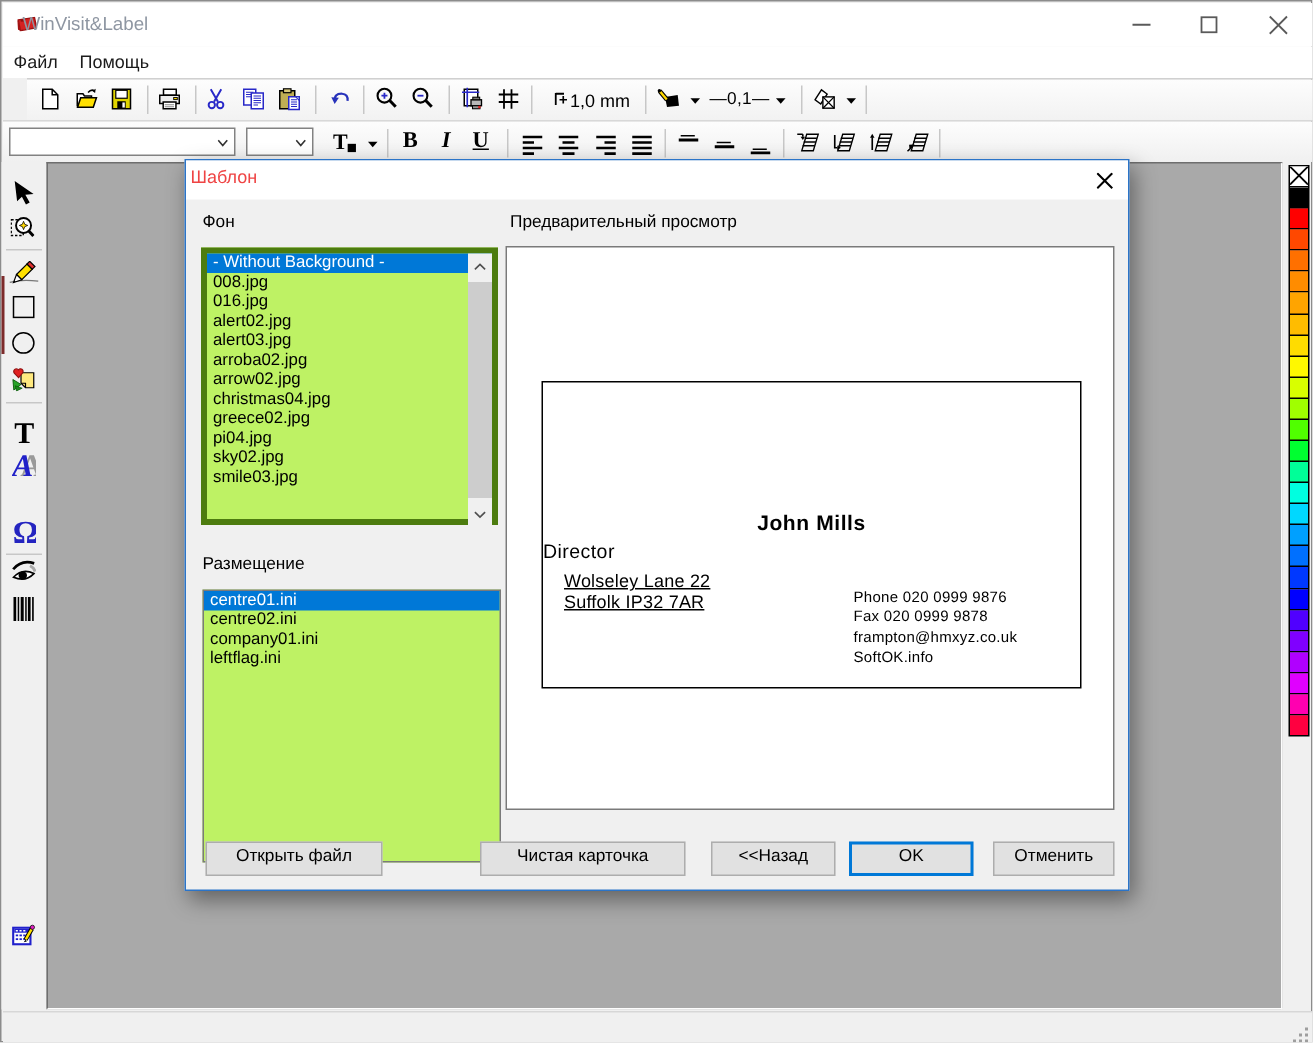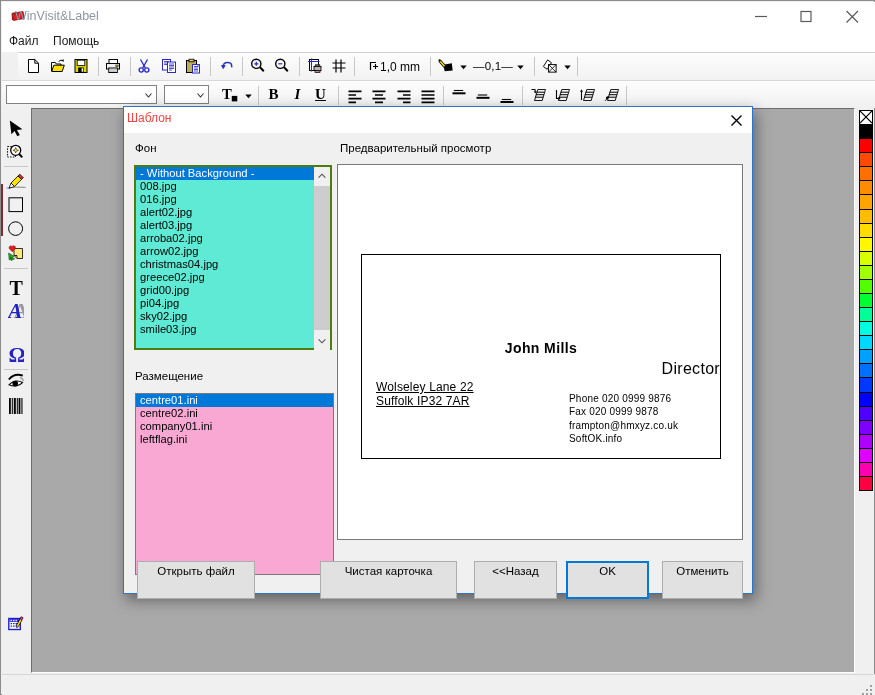--- a/index.html
+++ b/index.html
@@ -28,29 +28,29 @@
   #palette div{flex:1;border-bottom:1px solid #000;}
   #palette div:last-child{border-bottom:none;}
   
   .combo{position:absolute;top:4px;height:19px;background:#fff;border:1px solid #828282;box-sizing:border-box;}
   .chev{position:absolute;right:4px;top:6px;width:7px;height:7px;}
   
   #dialog{left:122px;top:105px;width:630px;height:488px;background:#f0f0f0;border:1px solid #2b74c8;box-sizing:border-box;box-shadow:3px 6px 14px rgba(0,0,0,0.42);}
   #dlgtitle{left:0;top:0;width:628px;height:26px;background:#fff;}
   #dlgtitle span{position:absolute;left:3px;top:4px;font-size:12px;color:#ef4444;}
   .dlabel{font-size:11.5px;color:#000;}
-  #list1{left:10px;top:58px;width:198px;height:185px;background:#5eead4;border:2px solid #4d7c0f;box-sizing:border-box;font-size:11.2px;}
-  #list2{left:11px;top:286px;width:199px;height:182px;background:#f9a8d4;border:1px solid #7a7a7a;box-sizing:border-box;font-size:11.2px;}
+  #list1{left:10px;top:58px;width:198px;height:185px;background:#bef264;border:4px solid #4d7c0f;box-sizing:border-box;font-size:11.2px;}
+  #list2{left:11px;top:286px;width:199px;height:182px;background:#bef264;border:1px solid #7a7a7a;box-sizing:border-box;font-size:11.2px;}
   .li{height:13px;line-height:13px;padding-left:4px;white-space:nowrap;overflow:hidden;}
   .sel{background:#0078d7;color:#fff;}
   #sbar{position:absolute;right:0;top:0;width:16px;height:183px;background:#f0f0f0;}
   #sthumb{position:absolute;left:0;top:19px;width:16px;height:144px;background:#cdcdcd;}
   #preview{left:213px;top:57px;width:406px;height:376px;background:#fff;border:1px solid #7a7a7a;box-sizing:border-box;}
   #card{position:absolute;left:23px;top:89px;width:360px;height:205px;border:1px solid #000;box-sizing:border-box;background:#fff;}
-  .btn{position:absolute;top:454px;height:38px;background:#e1e1e1;border:1px solid #adadad;box-sizing:border-box;font-size:11.5px;color:#000;text-align:center;line-height:18px;}
+  .btn{position:absolute;top:454px;height:23px;background:#e1e1e1;border:1px solid #adadad;box-sizing:border-box;font-size:11.5px;color:#000;text-align:center;line-height:18px;}
   #okbtn{border:2px solid #0078d7;line-height:16px;}
 </style>
 </head>
 <body>
 <div id="root">
 
   <div class="abs" id="titlebar"></div>
   <svg class="abs" id="appicon" style="left:10px;top:10px" width="14" height="10" viewBox="0 0 14 10">
       <path d="M1.2 2.2 L12 0.6 L13.4 7.4 L2.6 9.4 Z" fill="#d42222" stroke="#9b1111" stroke-width="0.9"></path>
       <path d="M1.2 2.2 L2.6 9.4 L1 8.8 L0.6 2.8 Z" fill="#a31212"></path>
@@ -392,21 +392,20 @@
     <div class="abs" id="list1">
       <div class="li sel">- Without Background -</div>
       <div class="li">008.jpg</div>
       <div class="li">016.jpg</div>
       <div class="li">alert02.jpg</div>
       <div class="li">alert03.jpg</div>
       <div class="li">arroba02.jpg</div>
       <div class="li">arrow02.jpg</div>
       <div class="li">christmas04.jpg</div>
       <div class="li">greece02.jpg</div>
-      <div class="li">grid00.jpg</div>
       <div class="li">pi04.jpg</div>
       <div class="li">sky02.jpg</div>
       <div class="li">smile03.jpg</div>
       <div id="sbar">
         <svg class="abs" style="left:4px;top:6px" width="8" height="6" viewBox="0 0 8 6">
             <path d="M0.6 4.6 L4 1.2 L7.4 4.6" fill="none" stroke="#505050" stroke-width="1.1"></path>
           </svg>
         <div id="sthumb"></div>
         <svg class="abs" style="left:4px;top:171px" width="8" height="6" viewBox="0 0 8 6">
             <path d="M0.6 1.4 L4 4.8 L7.4 1.4" fill="none" stroke="#505050" stroke-width="1.1"></path>
@@ -416,21 +415,21 @@
     <div class="abs dlabel" style="left:11px;top:263px">Размещение</div>
     <div class="abs" id="list2">
       <div class="li sel">centre01.ini</div>
       <div class="li">centre02.ini</div>
       <div class="li">company01.ini</div>
       <div class="li">leftflag.ini</div>
     </div>
     <div class="abs" id="preview">
       <div id="card">
         <div style="position:absolute;left:0;top:85px;width:100%;text-align:center;font-size:14px;font-weight:bold;letter-spacing:0.4px;">John Mills</div>
-        <div style="position:absolute;left:0;top:105px;width:100%;text-align:right;font-size:16px;letter-spacing:0.3px;">Director</div>
+        <div style="position:absolute;left:0;top:105px;width:100%;text-align:left;font-size:13px;letter-spacing:0.3px;">Director</div>
         <div style="position:absolute;left:14px;top:126px;font-size:12px;line-height:13.5px;letter-spacing:0.15px;text-decoration:underline;">Wolseley Lane 22<br>Suffolk IP32 7AR</div>
         <div style="position:absolute;left:207px;top:137px;font-size:10px;line-height:13.4px;letter-spacing:0.2px;">Phone 020 0999 9876<br>Fax 020 0999 9878<br>frampton@hmxyz.co.uk<br>SoftOK.info</div>
       </div>
     </div>
     <div class="btn" style="left:13px;width:118px">Открыть файл</div>
     <div class="btn" style="left:196px;width:137px">Чистая карточка</div>
     <div class="btn" style="left:350px;width:83px">&lt;&lt;Назад</div>
     <div class="btn" id="okbtn" style="left:442px;width:83px">OK</div>
     <div class="btn" style="left:538px;width:81px">Отменить</div>
   </div>

